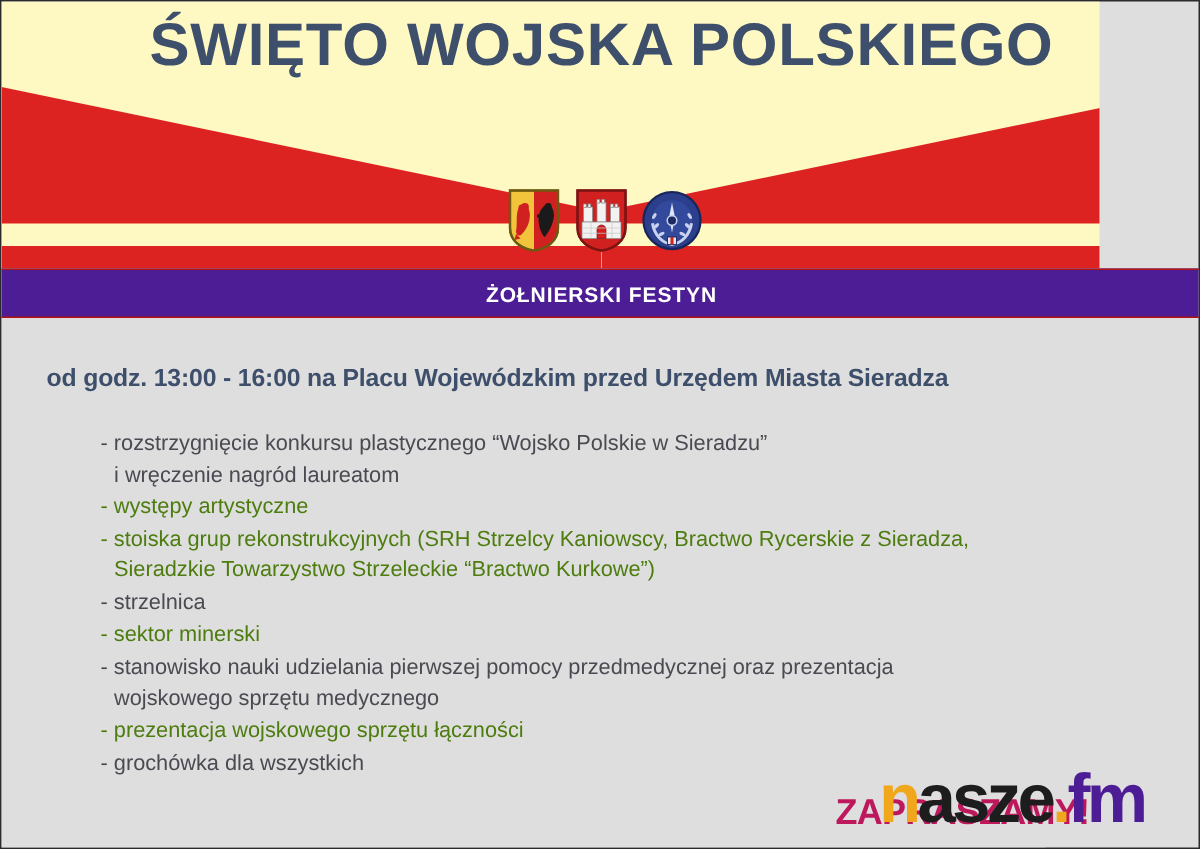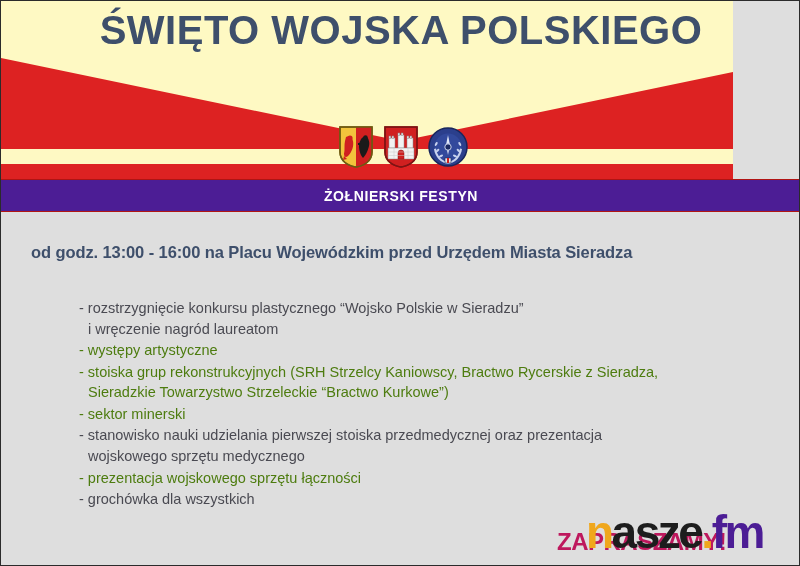--- a/index.html
+++ b/index.html
@@ -114,21 +114,21 @@
     margin: 0;
     padding: 31px 0 0 30px;
     font-size: 16.5px;
     font-weight: bold;
     color: #3e4f6b;
     letter-spacing: -0.1px;
     white-space: nowrap;
   }
   .list {
     list-style: none;
-    margin: 16px;
+    margin: 4px;
     padding: 20px 0 0 62px;
   }
   .list li {
     font-size: 14.5px;
     line-height: 1.42;
     color: #4a4a52;
     margin: 0 0 1px 0;
     white-space: pre-line;
     text-indent: -9px;
     padding-left: 9px;
@@ -274,22 +274,23 @@
   </div>
 
   <div class="body-area">
     <div class="lead">od godz. 13:00 - 16:00 na Placu Wojewódzkim przed Urzędem Miasta Sieradza</div>
     <ul class="list">
         <li>- rozstrzygnięcie konkursu plastycznego “Wojsko Polskie w Sieradzu”
    i wręczenie nagród laureatom</li>
         <li class="accent">- występy artystyczne</li>
         <li class="accent">- stoiska grup rekonstrukcyjnych (SRH Strzelcy Kaniowscy, Bractwo Rycerskie z Sieradza,
    Sieradzkie Towarzystwo Strzeleckie “Bractwo Kurkowe”)</li>
+        <li>- strzelnica</li>
         <li class="accent">- sektor minerski</li>
-        <li>- stanowisko nauki udzielania pierwszej stoiska przedmedycznej oraz prezentacja
+        <li>- stanowisko nauki udzielania pierwszej pomocy przedmedycznej oraz prezentacja
    wojskowego sprzętu medycznego</li>
         <li class="accent">- prezentacja wojskowego sprzętu łączności</li>
         <li>- grochówka dla wszystkich</li>
       </ul>
   </div>
 
   <div class="zaprasz">ZAPRASZAMY!</div>
   <div class="watermark">
     <span class="wm-n">n</span><span class="wm-asze">asze</span><span class="wm-dot">.</span><span class="wm-fm">fm</span>
   </div>

